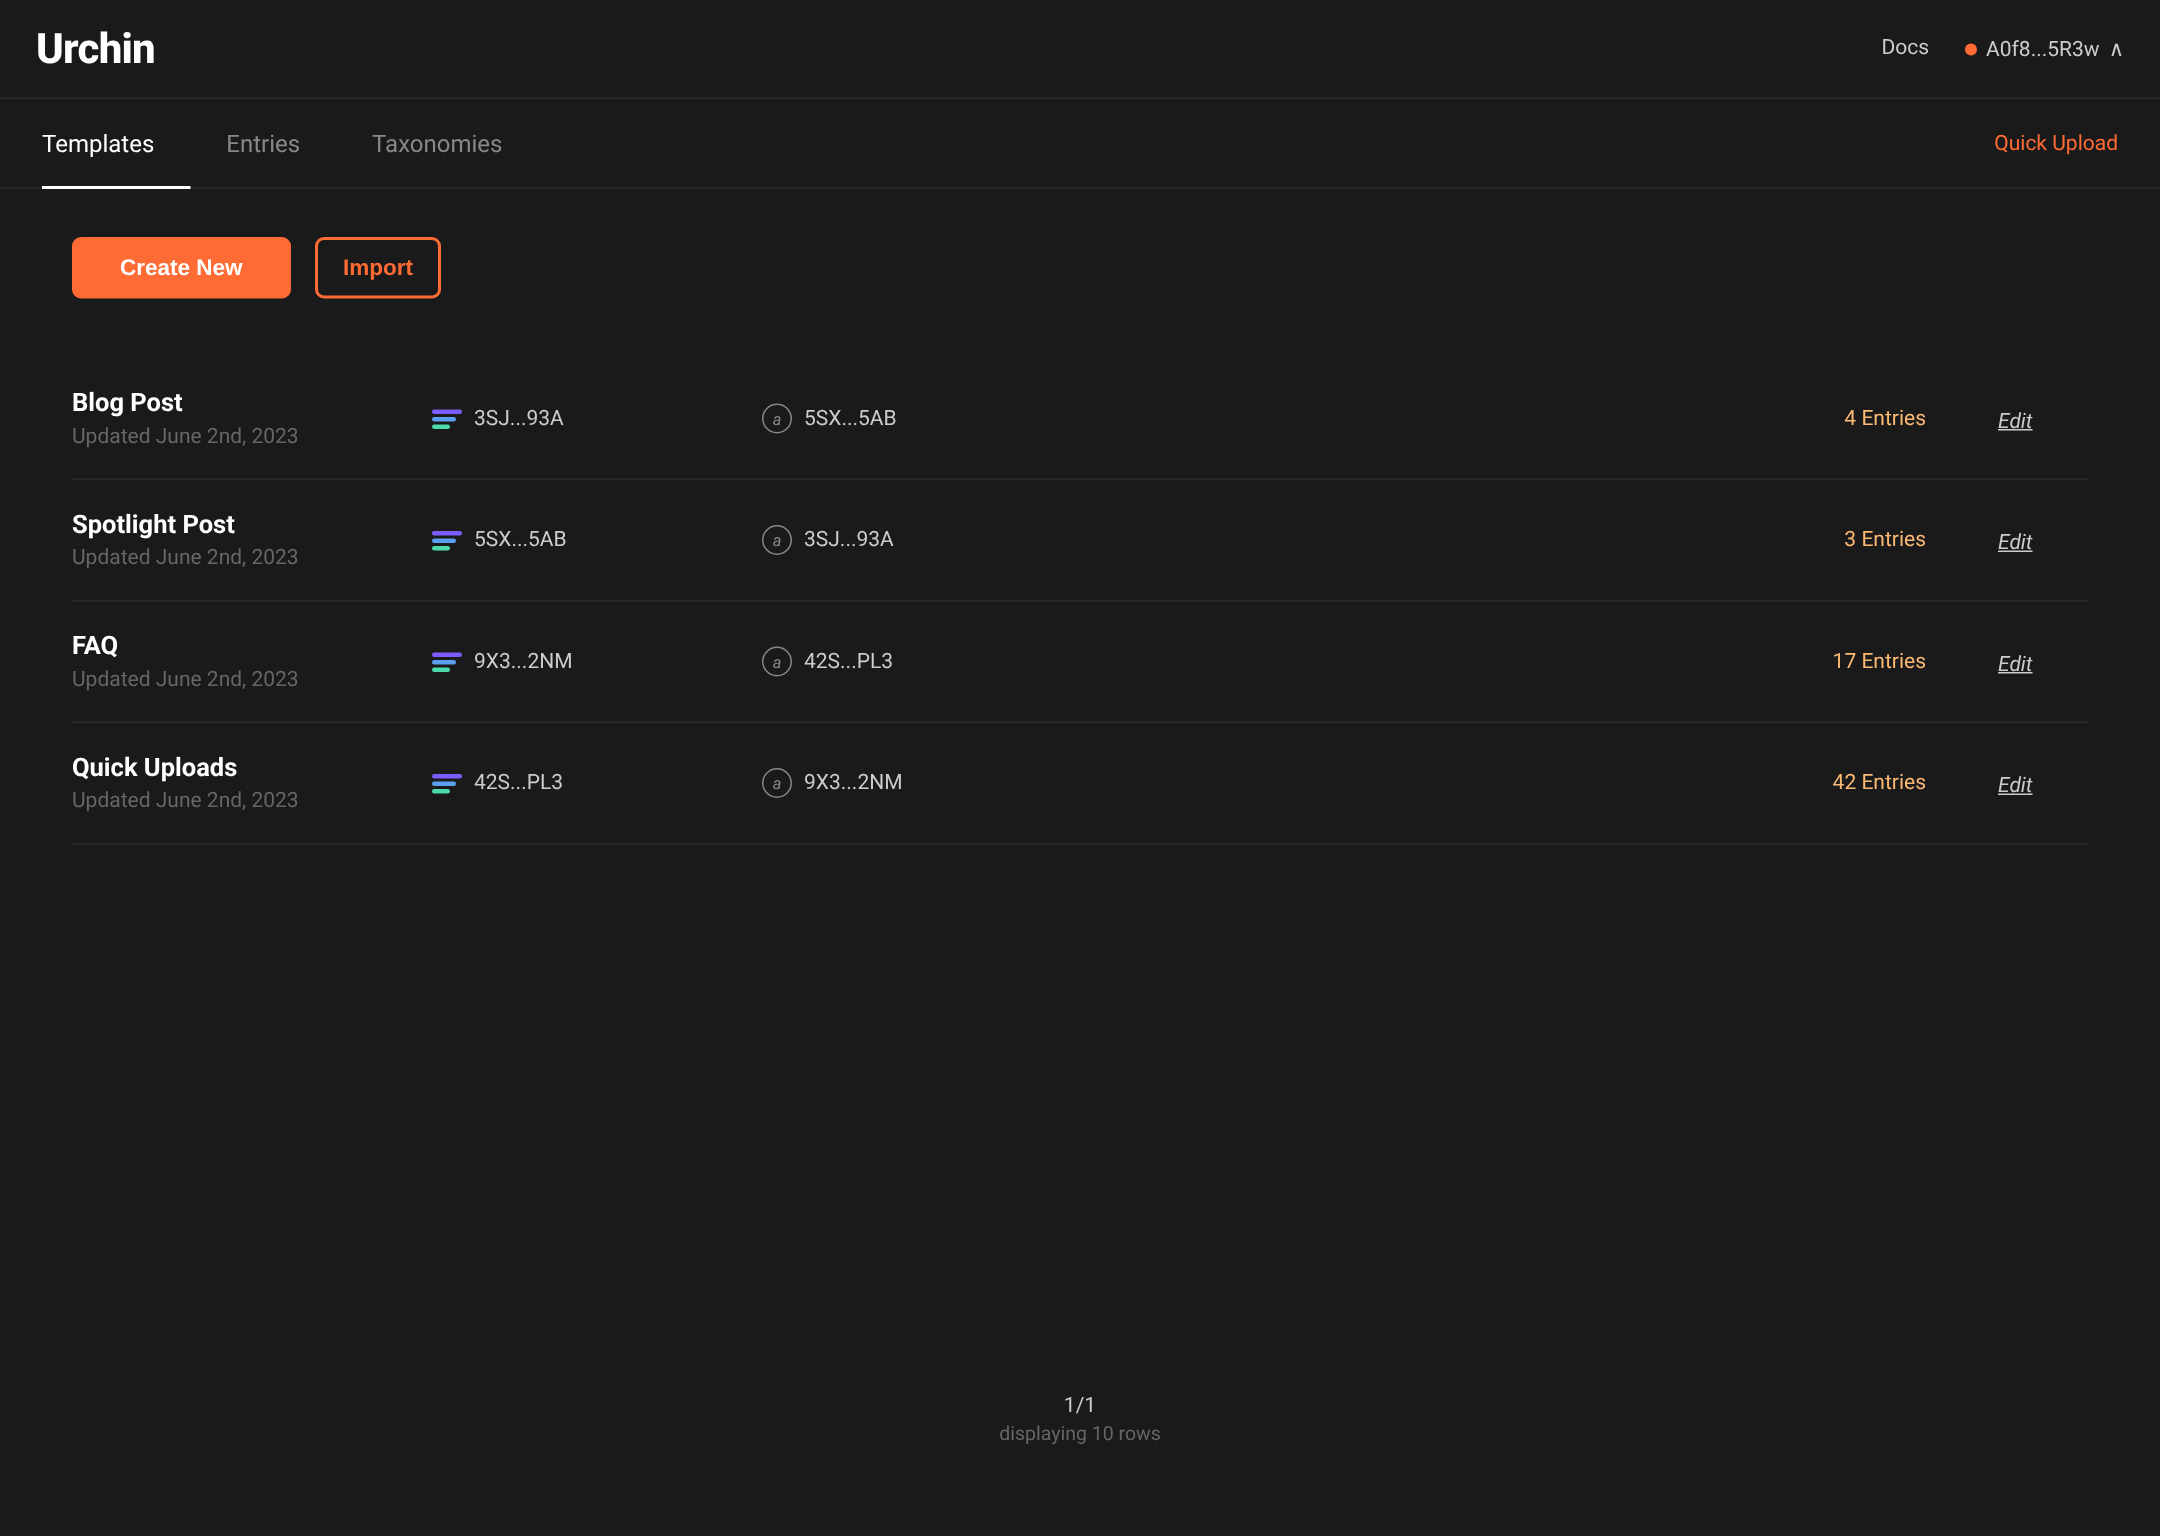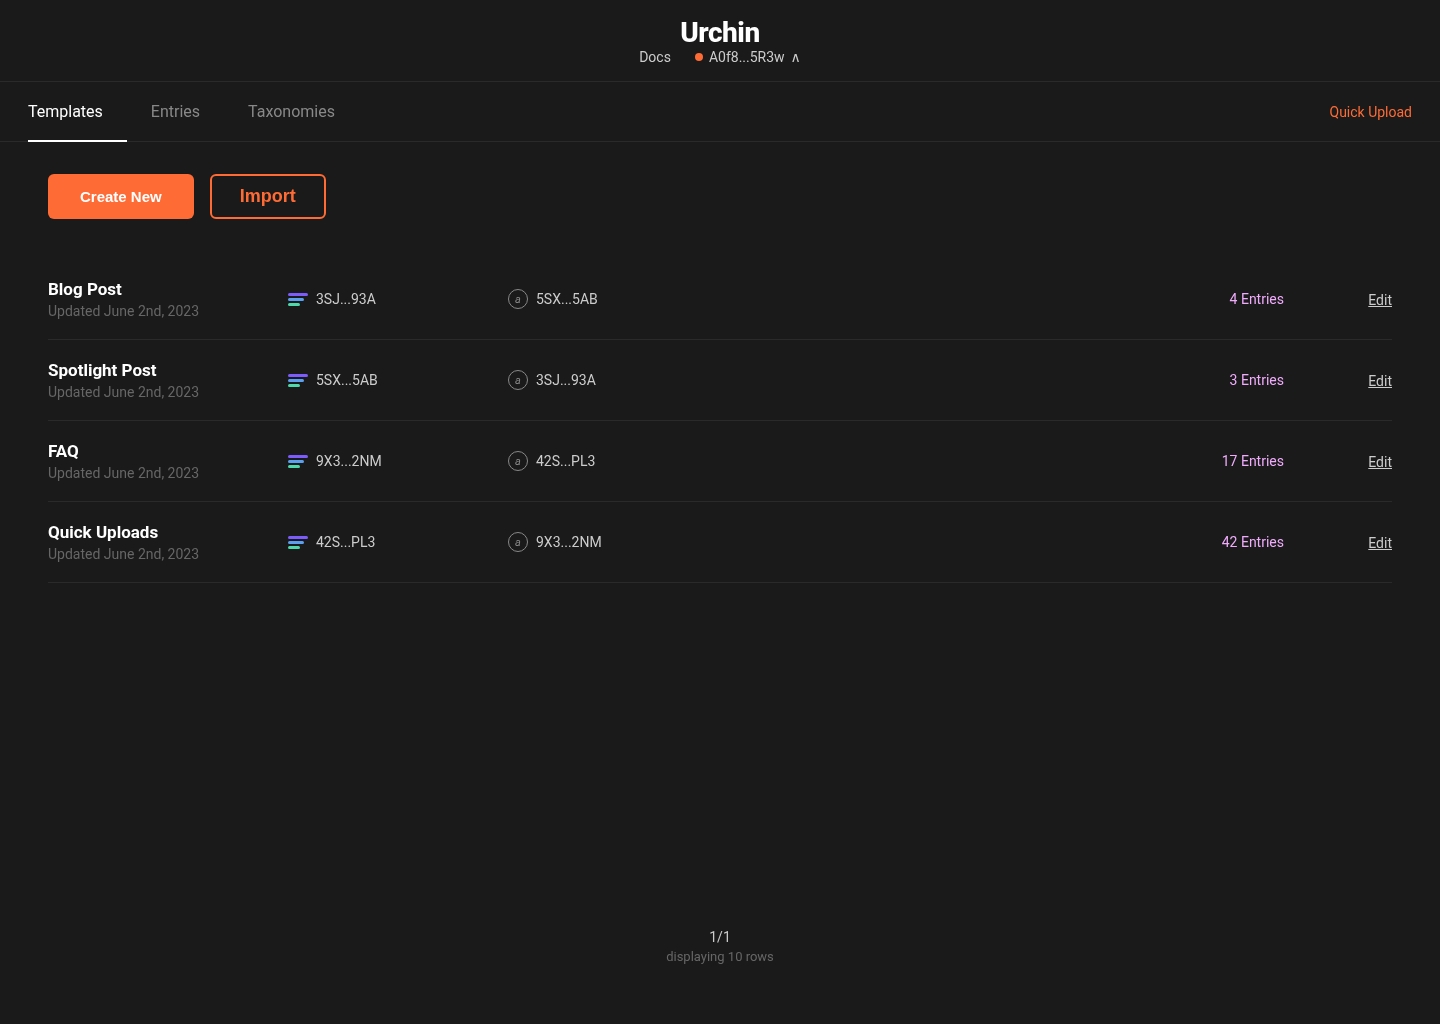--- a/index.html
+++ b/index.html
@@ -12,21 +12,20 @@
       width: 1440px;
     }
 
     
     .header {
       display: flex;
       align-items: center;
       justify-content: space-between;
       padding: 16px 24px;
       border-bottom: 1px solid #2a2a2a;
-      flex-direction: column;
     }
 
     .logo {
       font-size: 28px;
       font-weight: 800;
       color: #ffffff;
       letter-spacing: -0.5px;
     }
 
     .header-right {
@@ -125,23 +124,23 @@
       border-radius: 6px;
       font-size: 15px;
       font-weight: 600;
       cursor: pointer;
     }
 
     .btn-import {
       background-color: transparent;
       color: #ff6b35;
       border: 2px solid #ff6b35;
-      padding: 10px 28px;
+      padding: 10px 17px;
       border-radius: 6px;
-      font-size: 18px;
+      font-size: 15px;
       font-weight: 600;
       cursor: pointer;
     }
 
     
     .templates-table {
       width: 100%;
     }
 
     .table-row {
@@ -178,28 +177,29 @@
     .col-model {
       width: 220px;
       display: flex;
       align-items: center;
       gap: 8px;
     }
 
     .col-entries {
       flex: 1;
       text-align: right;
-      color: #f0abfc;
+      color: #fdba74;
       font-size: 14px;
       padding-right: 48px;
     }
 
     .col-edit {
       width: 60px;
-      text-align: right;
+      text-align: left;
+      font-style: italic;
     }
 
     .edit-link {
       color: #cccccc;
       text-decoration: underline;
       font-size: 14px;
       cursor: pointer;
     }
 
     

